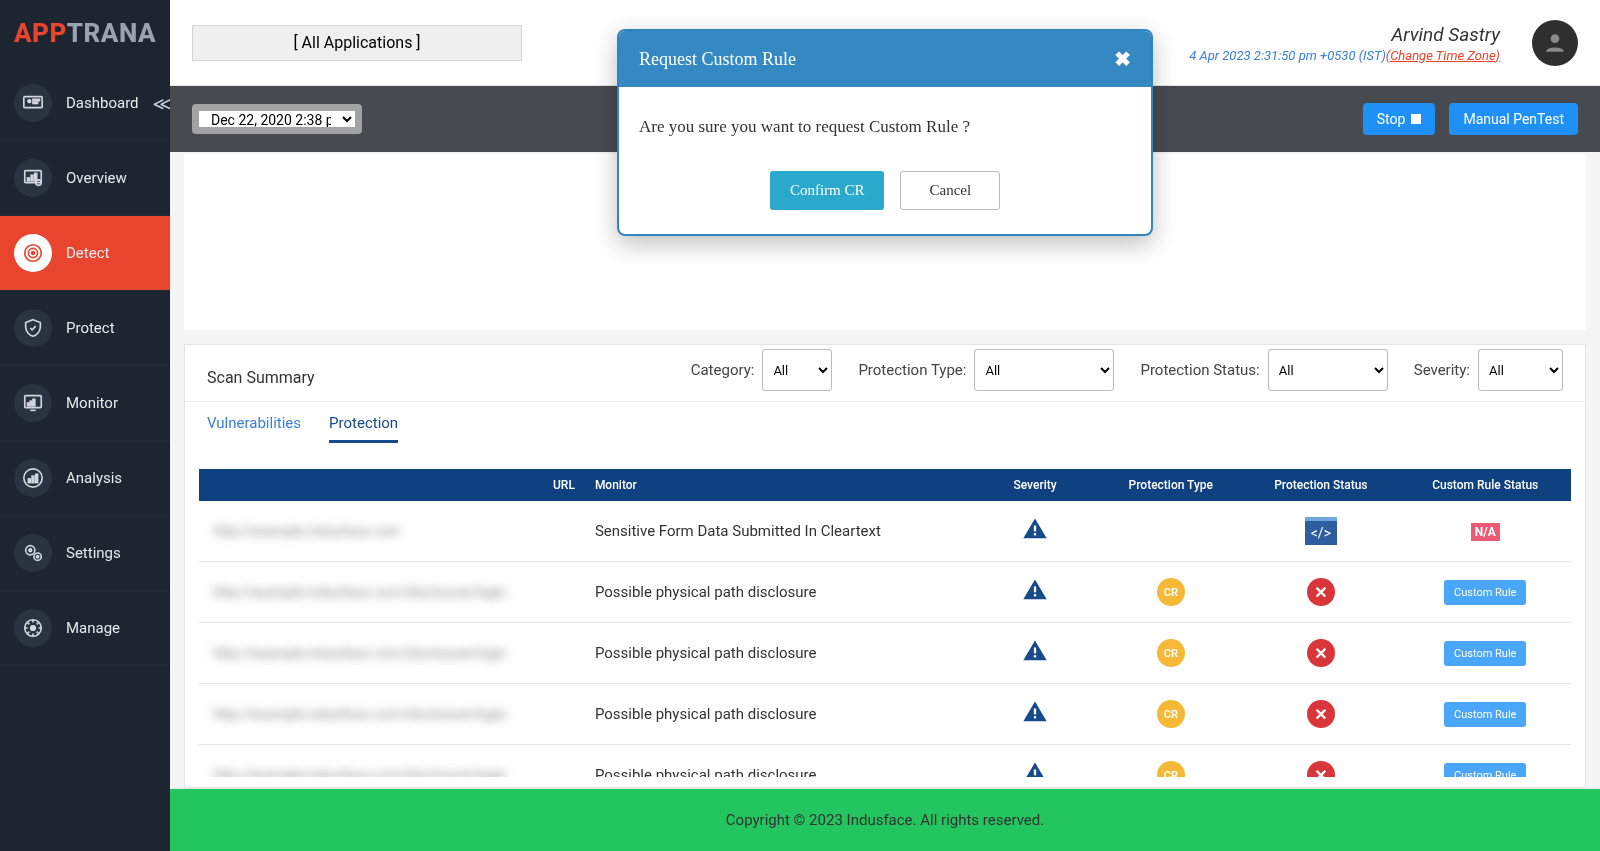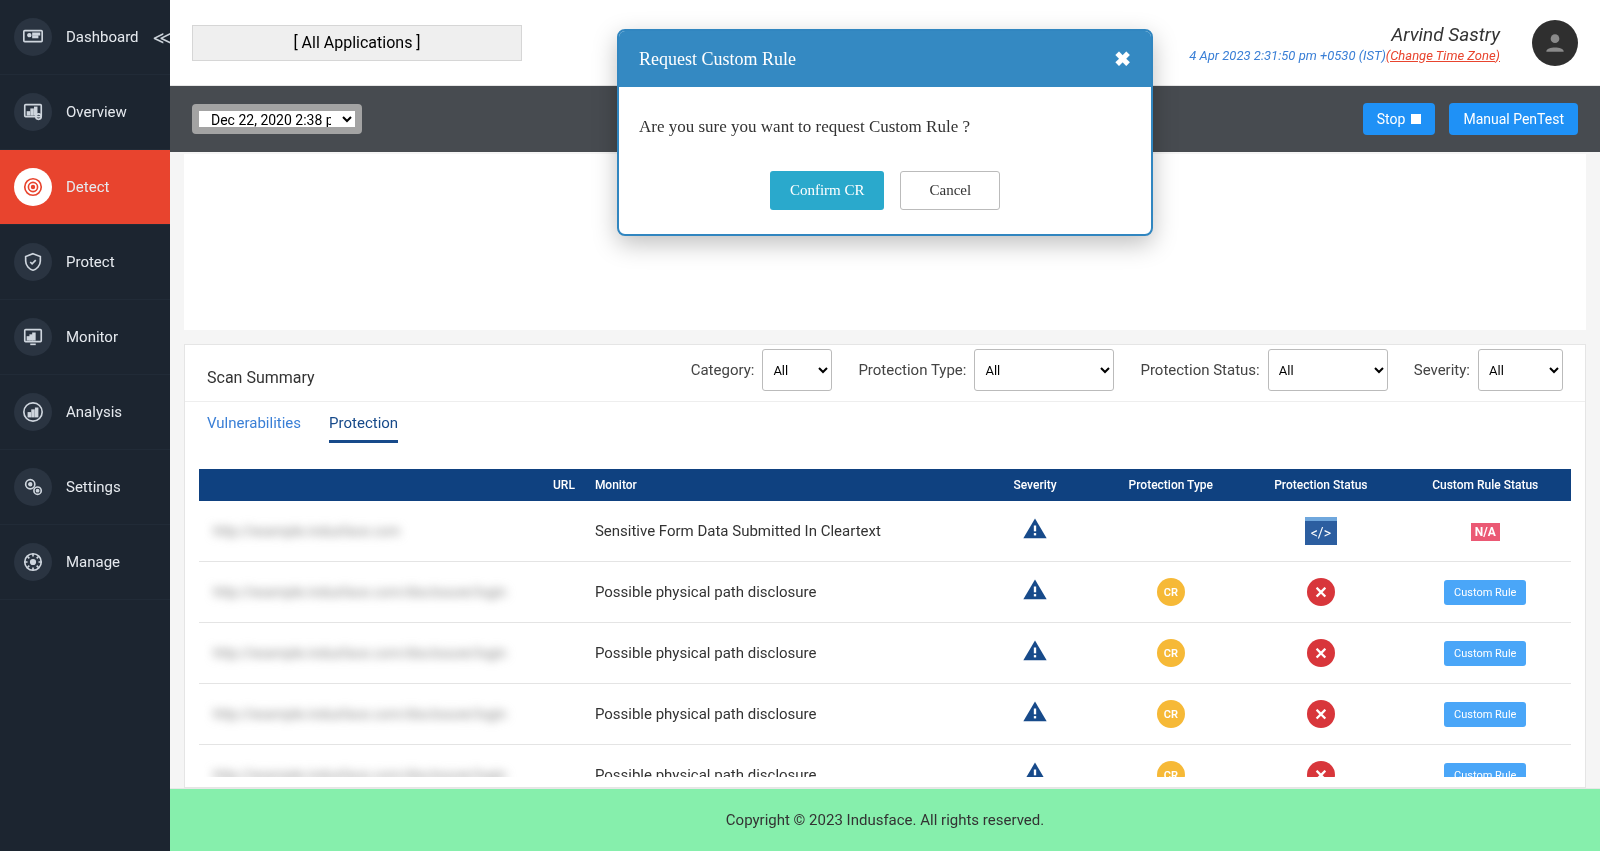--- a/index.html
+++ b/index.html
@@ -66,36 +66,39 @@
     tbody td:first-child{ padding-left:14px;}
     td.center, th.center{ text-align:center;}
     .blurred { filter: blur(5px); color:#888; font-size:14px; display:inline-block;}
     .sev-icon svg{ width:28px; height:28px; }
     .cr-badge{ width:28px; height:28px; border-radius:50%; background:#f6b937; color:#fff; font-size:11px; font-weight:600; display:inline-flex; align-items:center; justify-content:center;}
     .x-badge { width:28px; height:28px; border-radius:50%; background:#d8363b; color:#fff; display:inline-flex; align-items:center; justify-content:center; font-size:16px; font-weight:bold;}
     .code-badge{ width:32px; height:28px; background:#2c5ea0; color:#fff; display:inline-flex; align-items:center; justify-content:center; font-size:14px; border-top:4px solid #6fa7dd;}
     .na-badge{ background:#eb5974; color:#fff; font-size:12px; font-weight:700; padding:2px 4px;}
     .cr-btn{ background:#4aa6f8; color:#fff; border:none; padding:6px 10px; font-size:11px; border-radius:3px; cursor:pointer; font-family:inherit;}
 
-    .footer { background:#86efac; text-align:center; padding:22px 0; font-size:15px; color:#333; border-top:1px solid #e7e7e7;}
+    .footer { background:#22c55e; text-align:center; padding:22px 0; font-size:15px; color:#333; border-top:1px solid #e7e7e7;}
 
     
     .modal-overlay { position:absolute; left:0; right:0; top:0; bottom:0; display:flex; justify-content:center; align-items:flex-start; pointer-events:none;}
     .modal { margin-top:29px; width: 536px; background:#fff; border-radius:8px; overflow:hidden; box-shadow: 0 8px 24px rgba(0,0,0,.25); border:2px solid #3186c0; pointer-events:auto;font-family:Liberation Serif, serif;}
     .modal-head{ background:#3489c2; color:#fff; padding:16px 20px; font-size:18px; display:flex; align-items:center; justify-content:space-between;}
     .modal-head .close{ cursor:pointer; font-size:20px; font-weight:bold;}
     .modal-body{ padding: 30px 20px 10px; text-align:left; font-size:17px; color:#333;}
     .modal-actions{ display:flex; gap:16px; justify-content:center; padding: 24px 0 24px;}
     .btn-confirm{ background:#2aa9cc; color:#fff; border:none; padding:10px 20px; font-size:15px; border-radius:3px; cursor:pointer; font-family:inherit;}
     .btn-cancel{ background:#fff; color:#333; border:1px solid #bbb; padding:10px 28px; font-size:15px; border-radius:3px; cursor:pointer; font-family:inherit;}
   </style>
 </head>
 <body>
 
 <nav class="sidebar">
+  <div class="logo">
+    <span class="red">APP</span><span class="gray">TRANA</span>
+  </div>
 
   <div class="nav-item">
     <span class="icon">
       <svg viewBox="0 0 24 24" fill="none" stroke="#cfd6de" stroke-width="1.8">
           <rect x="2" y="5" width="20" height="12" rx="1"></rect>
           <circle cx="8" cy="10" r="1.5" fill="#cfd6de"></circle>
           <rect x="12" y="8" width="7" height="1.5" fill="#cfd6de"></rect>
           <rect x="12" y="11" width="5" height="1.5" fill="#cfd6de"></rect>
         </svg>
     </span>

